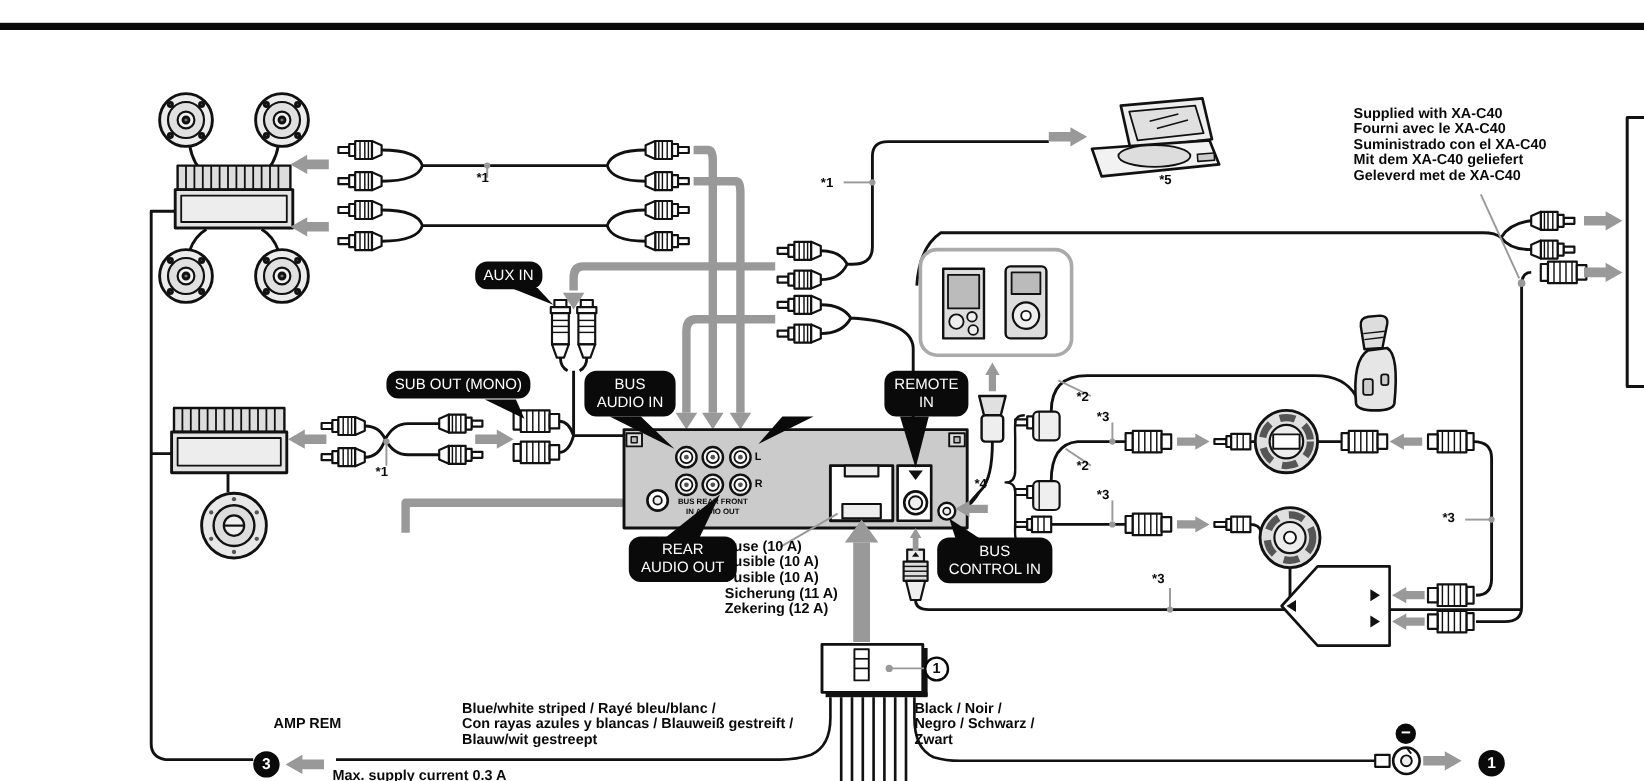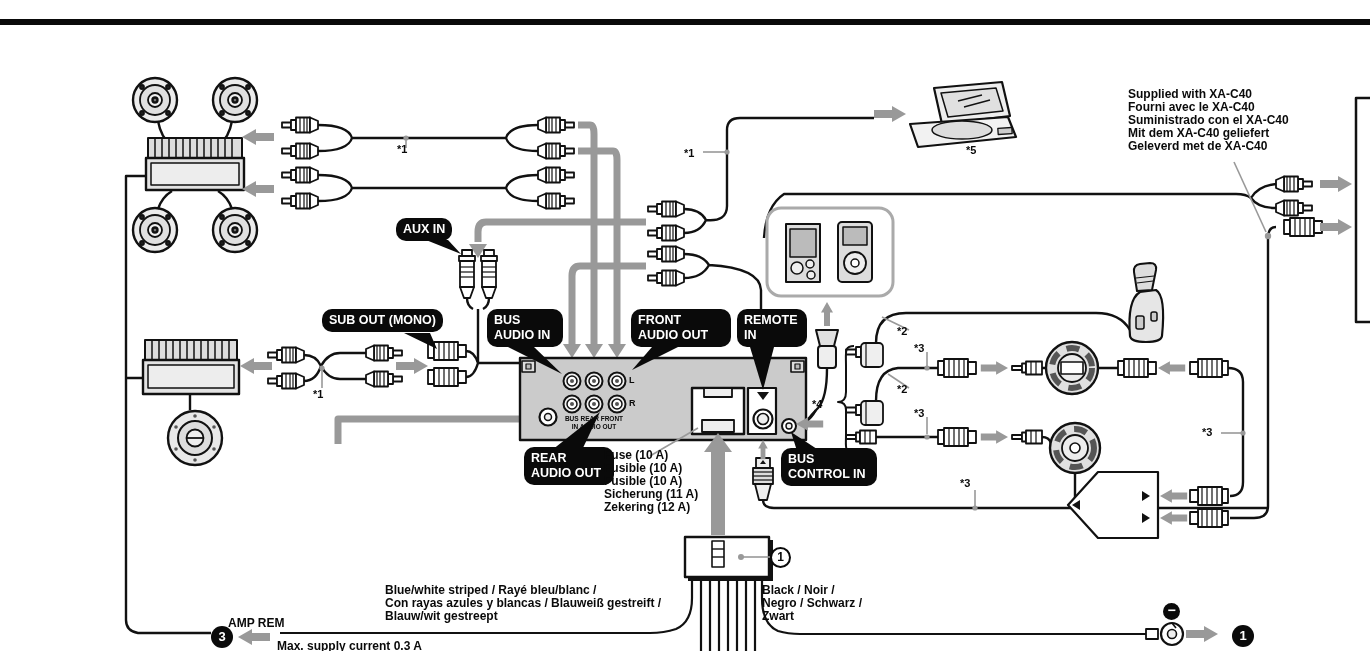--- a/index.html
+++ b/index.html
@@ -2,22 +2,22 @@
 <html><head>
 <meta charset="utf-8">
 <style>
   html,body{margin:0;padding:0;background:#fff;}
   #page{position:relative;width:1370px;height:651px;overflow:hidden;background:#fff;
         font-family:"Liberation Sans",sans-serif;}
   #toprule{position:absolute;left:0;top:19px;width:1370px;height:6px;background:#0a0a0a;}
   svg{position:absolute;left:0;top:0;}
   .abs{position:absolute;}
   .tb{font-size:12px;font-weight:bold;color:#0a0a0a;line-height:13px;white-space:pre;}
-  .callout{position:absolute;background:#0a0a0a;color:#fff;font-weight:bold;font-size:12.5px;
-           line-height:15px;text-align:left;padding:4px 7px;border-radius:10px;}
+  .callout{position:absolute;background:#0a0a0a;color:#fff;font-weight:normal;font-size:12.5px;
+           line-height:15px;text-align:center;padding:4px 7px;border-radius:10px;}
   .marker{position:absolute;font-size:11px;font-weight:bold;color:#0a0a0a;}
   .badge-dark{position:absolute;width:22px;height:22px;border-radius:50%;background:#0a0a0a;
               color:#fff;font-weight:bold;font-size:13px;text-align:center;line-height:22px;}
   .badge-light{position:absolute;width:17px;height:17px;border-radius:50%;background:#fff;
                border:2px solid #0a0a0a;color:#0a0a0a;font-weight:bold;font-size:12px;
                text-align:center;line-height:17px;}
   .badge-minus{position:absolute;width:17px;height:17px;border-radius:50%;background:#0a0a0a;
                color:#fff;font-weight:bold;font-size:14px;text-align:center;line-height:15px;}
   .paneltxt{position:absolute;font-size:6.5px;font-weight:bold;color:#0a0a0a;line-height:8px;
             text-align:center;width:90px;}
@@ -436,33 +436,32 @@
     <polygon points="750,347 774,347 763,390"></polygon>
     <polygon points="552,450 582,450 600,412"></polygon>
     <polygon points="797,451 820,451 791,432"></polygon>
   </g>
 </g>
 </svg>
 
 <div class="callout" style="left:396px;top:218px;">AUX IN</div>
 <div class="callout" style="left:322px;top:309px;">SUB OUT (MONO)</div>
 <div class="callout" style="left:487px;top:309px;width:62px;">BUS AUDIO IN</div>
-<div class="callout" style="left:631px;top:309px;width:86px;">FRONT AUDIO OUT</div>
 <div class="callout" style="left:737px;top:309px;width:56px;">REMOTE IN</div>
 <div class="callout" style="left:497px;top:447px;width:76px;margin-left:27px;">REAR AUDIO OUT</div>
 <div class="callout" style="left:781px;top:448px;width:82px;">BUS CONTROL IN</div>
 
 <div class="abs tb" style="left:1128px;top:88px;"><div>Supplied with XA-C40</div><div>Fourni avec le XA-C40</div><div>Suministrado con el XA-C40</div><div>Mit dem XA-C40 geliefert</div><div>Geleverd met de XA-C40</div></div>
 
 
 <div class="abs tb" style="left:604px;top:449px;"><div>Fuse (10 A)</div><div>Fusible (10 A)</div><div>Fusible (10 A)</div><div>Sicherung (11 A)</div><div>Zekering (12 A)</div></div>
 
 <div class="abs tb" style="left:385px;top:584px;"><div>Blue/white striped / Rayé bleu/blanc /</div><div>Con rayas azules y blancas / Blauweiß gestreift /</div><div>Blauw/wit gestreept</div></div>
 
-<div class="abs tb" style="left:228px;top:597px;margin-top:20px;">AMP REM</div>
+<div class="abs tb" style="left:228px;top:597px;">AMP REM</div>
 <div class="abs tb" style="left:277px;top:640px;">Max. supply current 0.3 A</div>
 
 <div class="abs tb" style="left:762px;top:584px;"><div>Black / Noir /</div><div>Negro / Schwarz /</div><div>Zwart</div></div>
 
 <div class="lr" style="left:629px;top:375px;">L</div>
 <div class="lr" style="left:629px;top:398px;">R</div>
 <div class="paneltxt" style="left:549px;top:415px;">
       <div>BUS REAR FRONT</div>
       <div>IN AUDIO OUT</div>
     </div>

